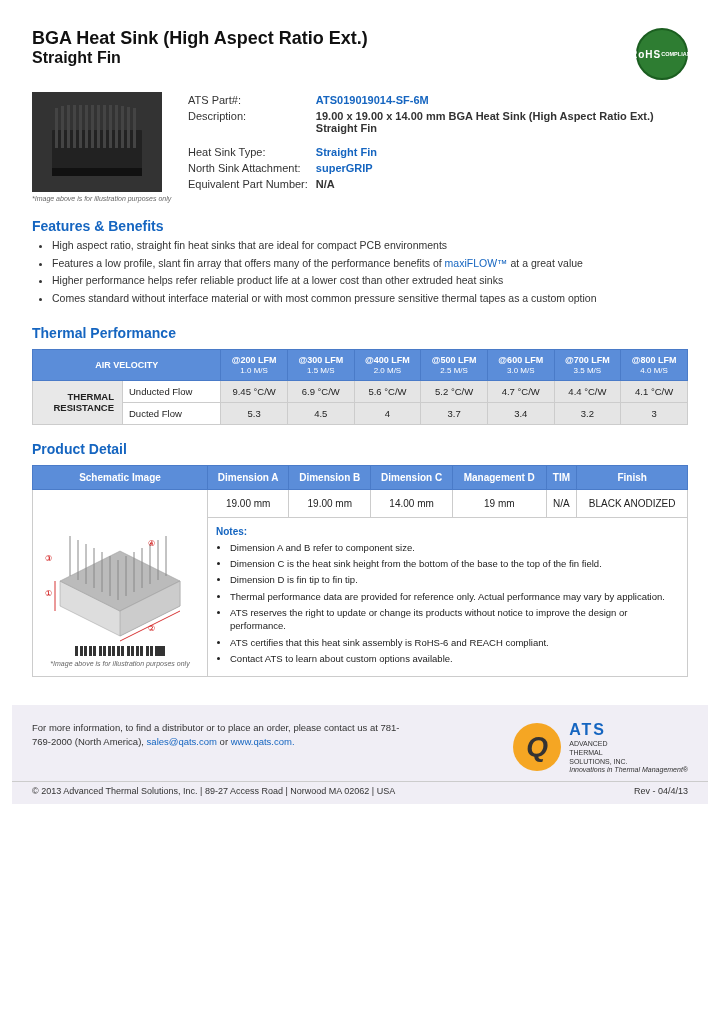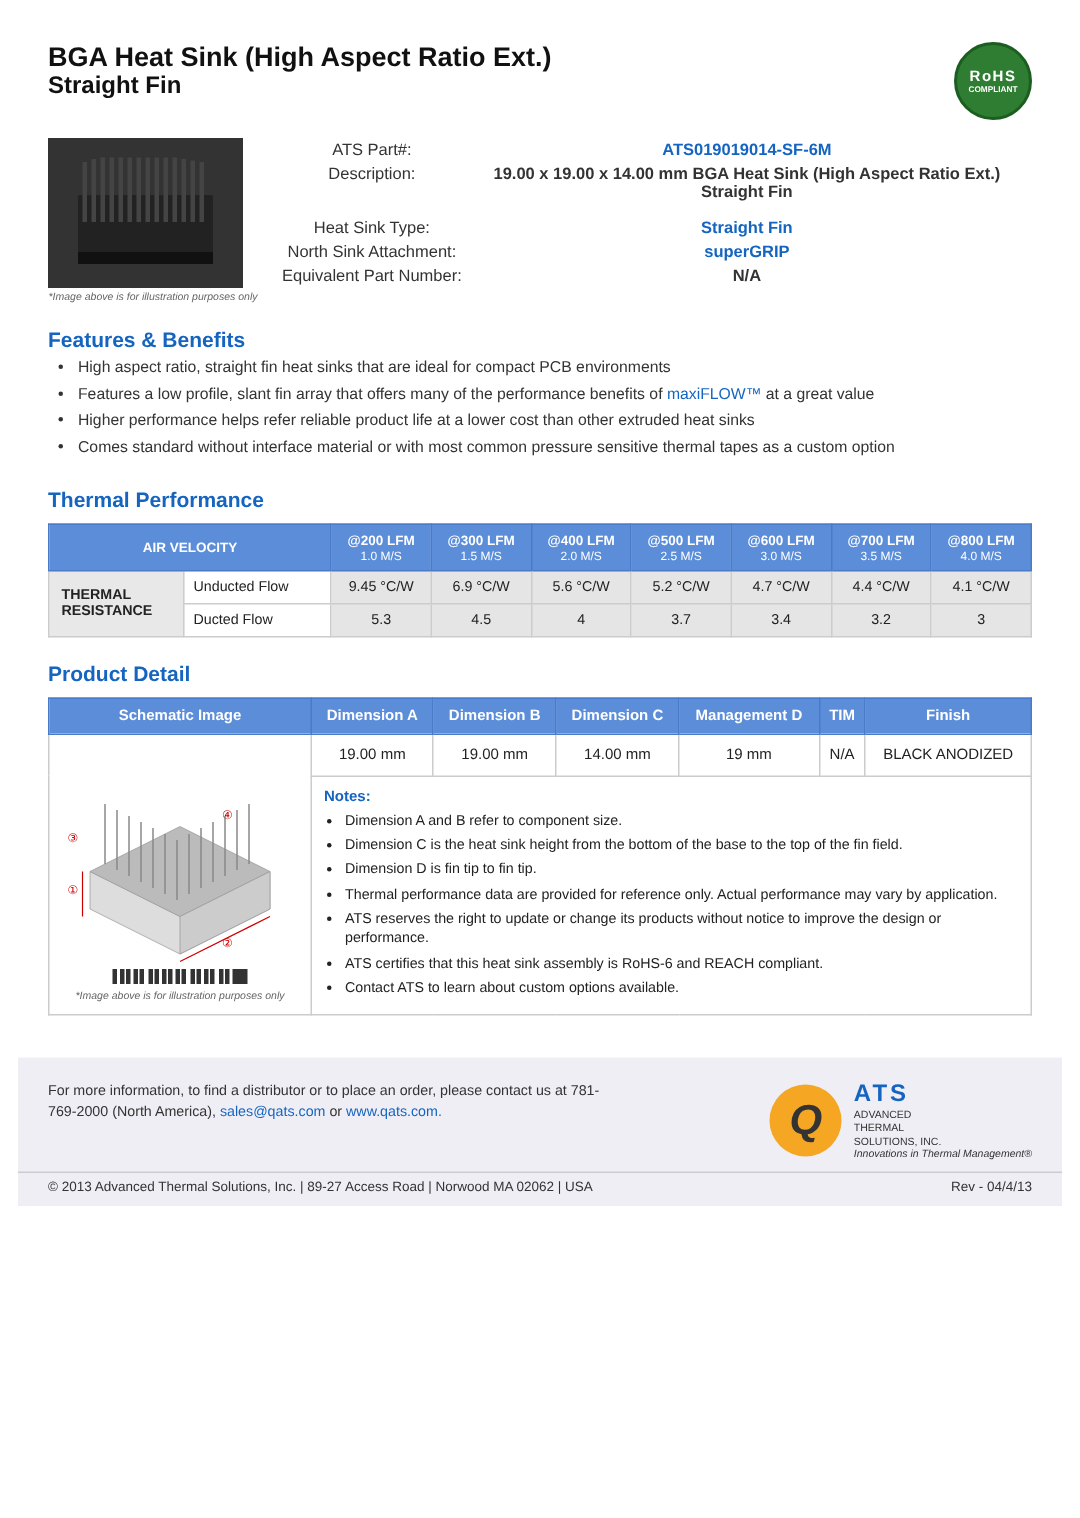--- a/index.html
+++ b/index.html
@@ -33,21 +33,20 @@
       font-size: 16px;
       font-weight: bold;
       color: #111;
     }
     .rohs-badge {
       width: 52px;
       height: 52px;
       border-radius: 50%;
       background: #2e7d32;
       display: flex;
-      flex-direction: column;
       align-items: center;
       justify-content: center;
       color: white;
       font-size: 7px;
       font-weight: bold;
       border: 2px solid #1b5e20;
       flex-shrink: 0;
     }
     .rohs-badge .rohs-text {
       font-size: 10px;
@@ -55,21 +54,20 @@
       letter-spacing: 1px;
     }
     .rohs-badge .compliant-text {
       font-size: 5.5px;
       text-align: center;
     }
     .product-info-section {
       display: flex;
       padding: 4px 20px 8px 20px;
       gap: 16px;
-      text-align: center;
     }
     .product-image-area {
       width: 140px;
       flex-shrink: 0;
     }
     .product-image-box {
       width: 130px;
       height: 100px;
       background: #333;
       display: flex;
@@ -154,21 +152,21 @@
     .perf-table .sub-header {
       font-size: 8px;
       font-weight: normal;
     }
     .perf-table .row-label-cell {
       background: #e8e8e8;
       padding: 5px 8px;
       border: 1px solid #ccc;
       font-weight: bold;
       font-size: 9.5px;
-      text-align: left;
+      text-align: right;
     }
     .perf-table .data-cell {
       border: 1px solid #ccc;
       text-align: center;
       padding: 5px 3px;
       background: #e5e5e5;
       font-size: 9.5px;
     }
     .perf-table .type-cell {
       border: 1px solid #ccc;

